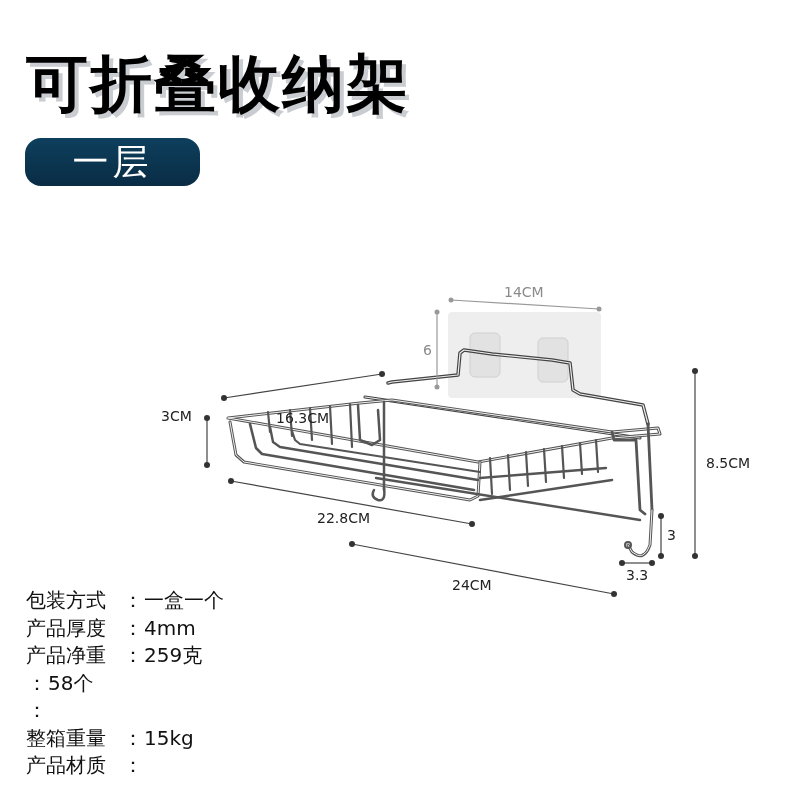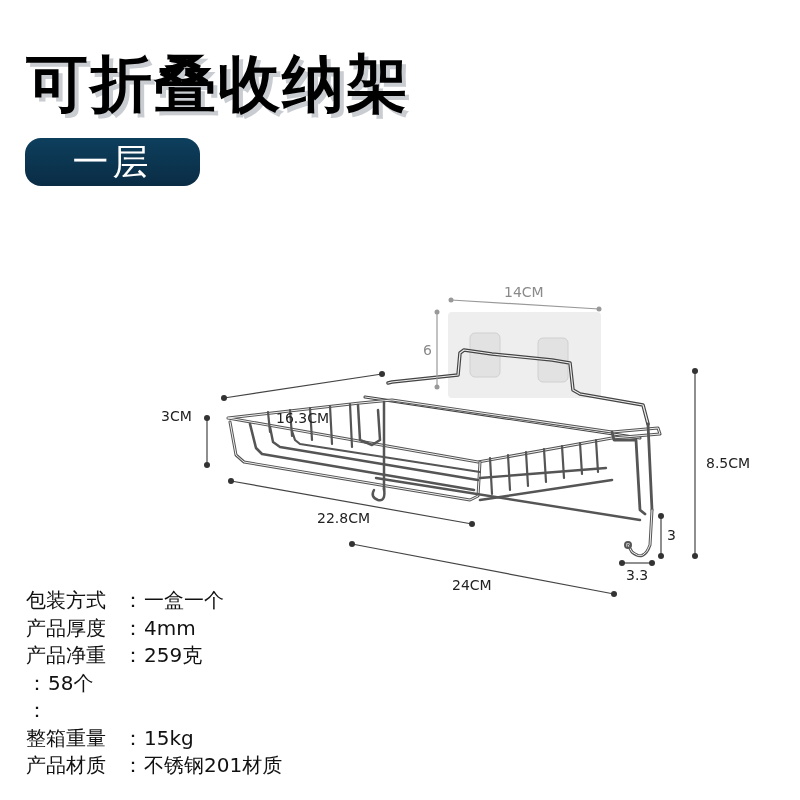--- a/index.html
+++ b/index.html
@@ -177,15 +177,14 @@
     <span class="spec-sep">：</span>
   </div>
   <div class="spec-row">
     <span class="spec-key">整箱重量</span>
     <span class="spec-sep">：</span>
     <span class="spec-val">15kg</span>
   </div>
   <div class="spec-row">
     <span class="spec-key">产品材质</span>
     <span class="spec-sep">：</span>
-    <span class="spec-val">不锈钢201材质</span>
   </div>
 </div>
 
 </body></html>

